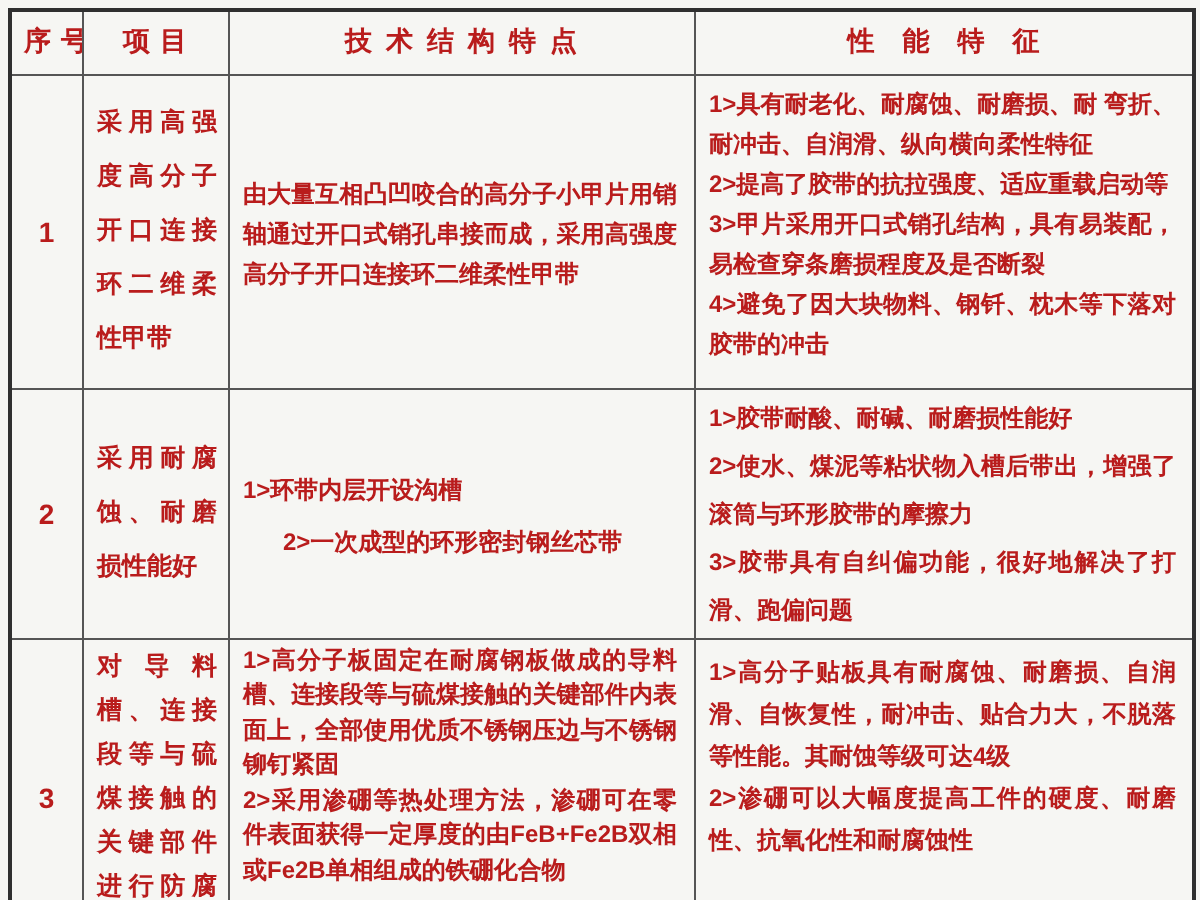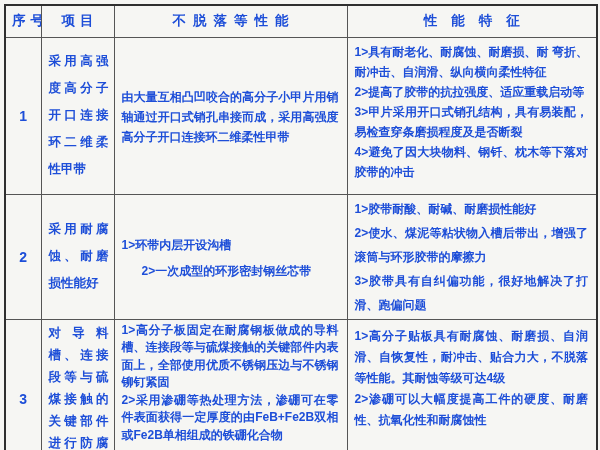--- a/index.html
+++ b/index.html
@@ -26,21 +26,21 @@
     height: 442px;
     background: #f6f6f3;
     border: 2px solid #2f2f2f;
   }
   col.c-num  { width: 36px; }
   col.c-proj { width: 73px; }
   col.c-tech { width: 233px; }
   col.c-perf { width: 250px; }
   th, td {
     border: 1px solid #555;
-    color: #1d4ed8;
+    color: #b91c1c;
     font-weight: bold;
     box-sizing: border-box;
     overflow: hidden;
   }
   thead tr { height: 32px; }
   tr.r1 { height: 157px; }
   tr.r2 { height: 125px; }
   tr.r3 { height: 128px; }
   th {
     font-size: 13.5px;
@@ -88,21 +88,21 @@
     <colgroup>
       <col class="c-num">
         <col class="c-proj">
         <col class="c-tech">
         <col class="c-perf">
     </colgroup>
     <thead>
       <tr>
         <th class="sp-sm">序号</th>
         <th class="sp-sm">项目</th>
-        <th class="sp-md">不脱落等性能</th>
+        <th class="sp-md">技术结构特点</th>
         <th class="sp-lg">性能特征</th>
       </tr>
     </thead>
     <tbody>
       <tr class="r1">
         <td class="num">1</td>
         <td class="proj lh-wide">采用高强度高分子开口连接环二维柔性甲带</td>
         <td class="tech v-mid">
           <p>由大量互相凸凹咬合的高分子小甲片用销轴通过开口式销孔串接而成，采用高强度高分子开口连接环二维柔性甲带</p>
         </td>

